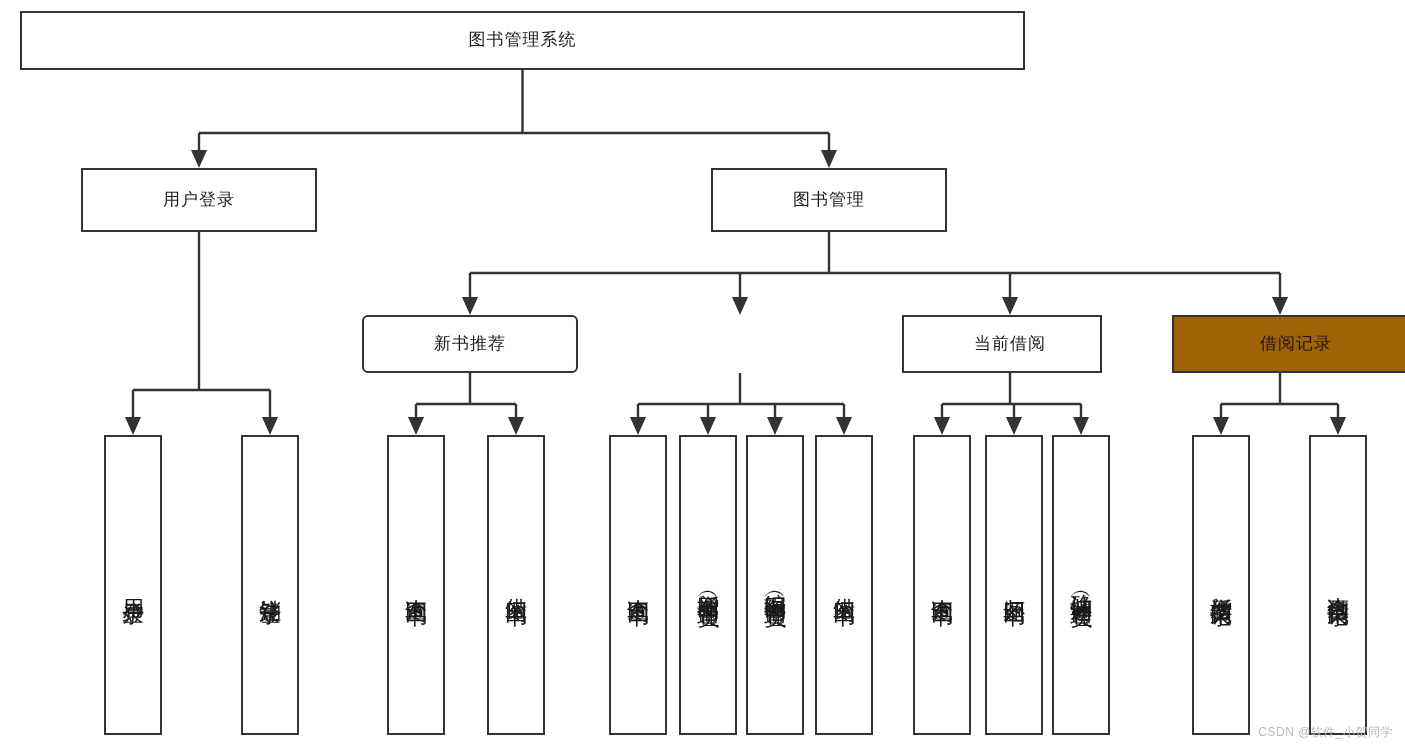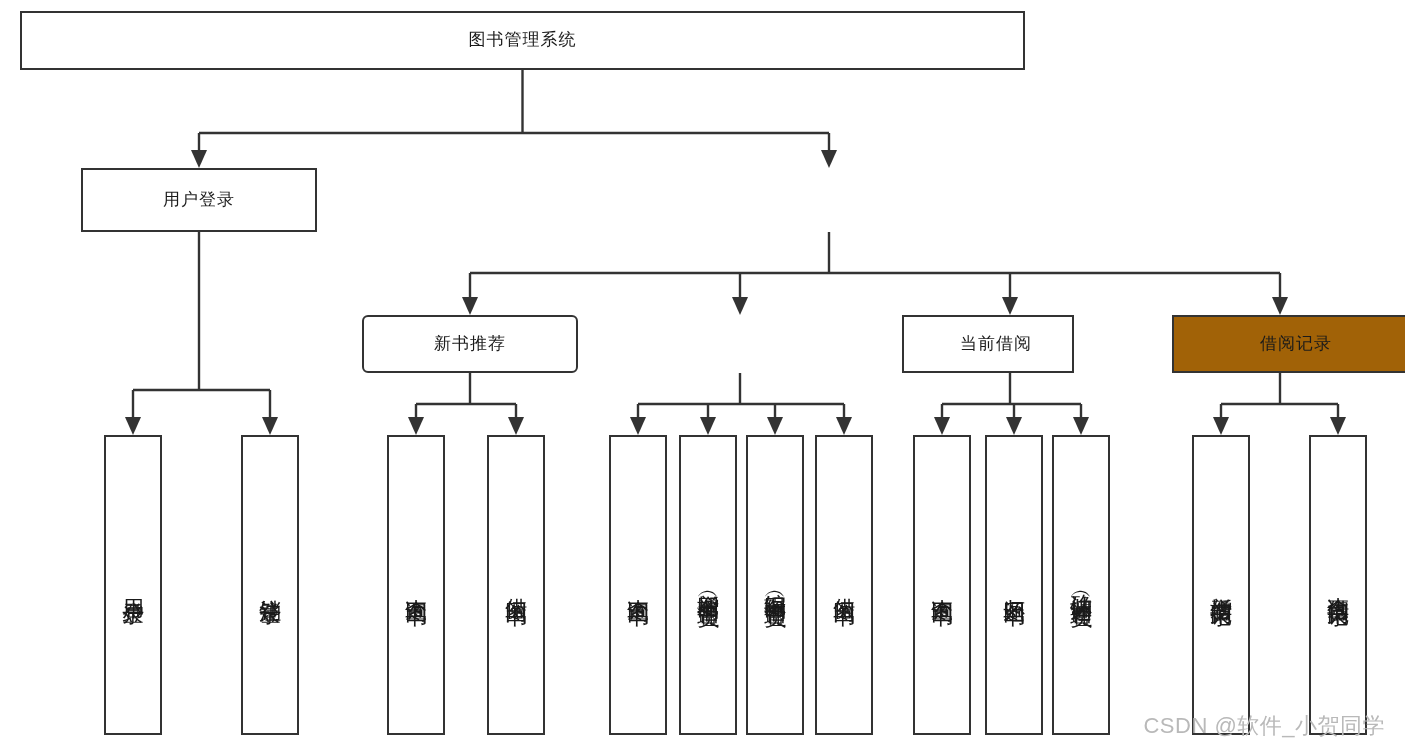--- a/index.html
+++ b/index.html
@@ -70,23 +70,23 @@
     fill: none;
   }
   #links polygon.arrow {
     fill: #333333;
     stroke: none;
   }
 
   
   #watermark {
     position: absolute;
-    right: 20px;
+    right: 12px;
     bottom: 6px;
-    font-size: 22px;
+    font-size: 12px;
     color: #b9b9b9;
     letter-spacing: 0.5px;
     white-space: nowrap;
     font-family: "Liberation Sans", "DejaVu Sans", sans-serif;
   }
 </style>
 </head>
 <body style="background: rgb(255, 255, 255);">
 
 <div id="diagram-root">
@@ -167,25 +167,28 @@
     </g>
   </svg>
 
   <div class="node h" id="n-root" style="left: 20px; top: 11px; width: 1005px; height: 59px; border-color: rgb(51, 51, 51); background: rgb(255, 255, 255); color: rgb(26, 26, 26);">
     <span>图书管理系统</span>
   </div>
 
   <div class="node h" id="n-l2-0" style="left: 81px; top: 168px; width: 236px; height: 64px; border-color: rgb(51, 51, 51); background: rgb(255, 255, 255); color: rgb(26, 26, 26);">
     <span>用户登录</span>
   </div>
+  <div class="node h" id="n-l2-1" style="left: 711px; top: 168px; width: 236px; height: 64px; border-color: rgb(51, 51, 51); background: rgb(255, 255, 255); color: rgb(26, 26, 26);">
+    <span>图书管理</span>
+  </div>
 
   <div class="node h" id="n-l3-0" style="left: 362px; top: 315px; width: 216px; height: 58px; border-color: rgb(51, 51, 51); background: rgb(255, 255, 255); color: rgb(26, 26, 26); border-radius: 6px;">
     <span>新书推荐</span>
   </div>
-  <div class="node h" id="n-l3-2" style="left: 902px; top: 315px; width: 172px; height: 58px; border-color: rgb(51, 51, 51); background: rgb(255, 255, 255); color: rgb(26, 26, 26); padding-left: 16px;">
+  <div class="node h" id="n-l3-2" style="left: 902px; top: 315px; width: 200px; height: 58px; border-color: rgb(51, 51, 51); background: rgb(255, 255, 255); color: rgb(26, 26, 26); padding-left: 16px;">
     <span>当前借阅</span>
   </div>
   <div class="node h" id="n-l3-3" style="left: 1172px; top: 315px; width: 248px; height: 58px; border-color: rgb(51, 51, 51); background: #a16207; color: rgb(26, 26, 26);">
     <span>借阅记录</span>
   </div>
 
   <div class="node leaf" id="n-lf-0" style="left: 104px; top: 435px; width: 58px; height: 300px; border-color: rgb(51, 51, 51); background: rgb(255, 255, 255); color: rgb(26, 26, 26);">
     <span class="vtext">用户登录</span>
   </div>
   <div class="node leaf" id="n-lf-1" style="left: 241px; top: 435px; width: 58px; height: 300px; border-color: rgb(51, 51, 51); background: rgb(255, 255, 255); color: rgb(26, 26, 26);">

